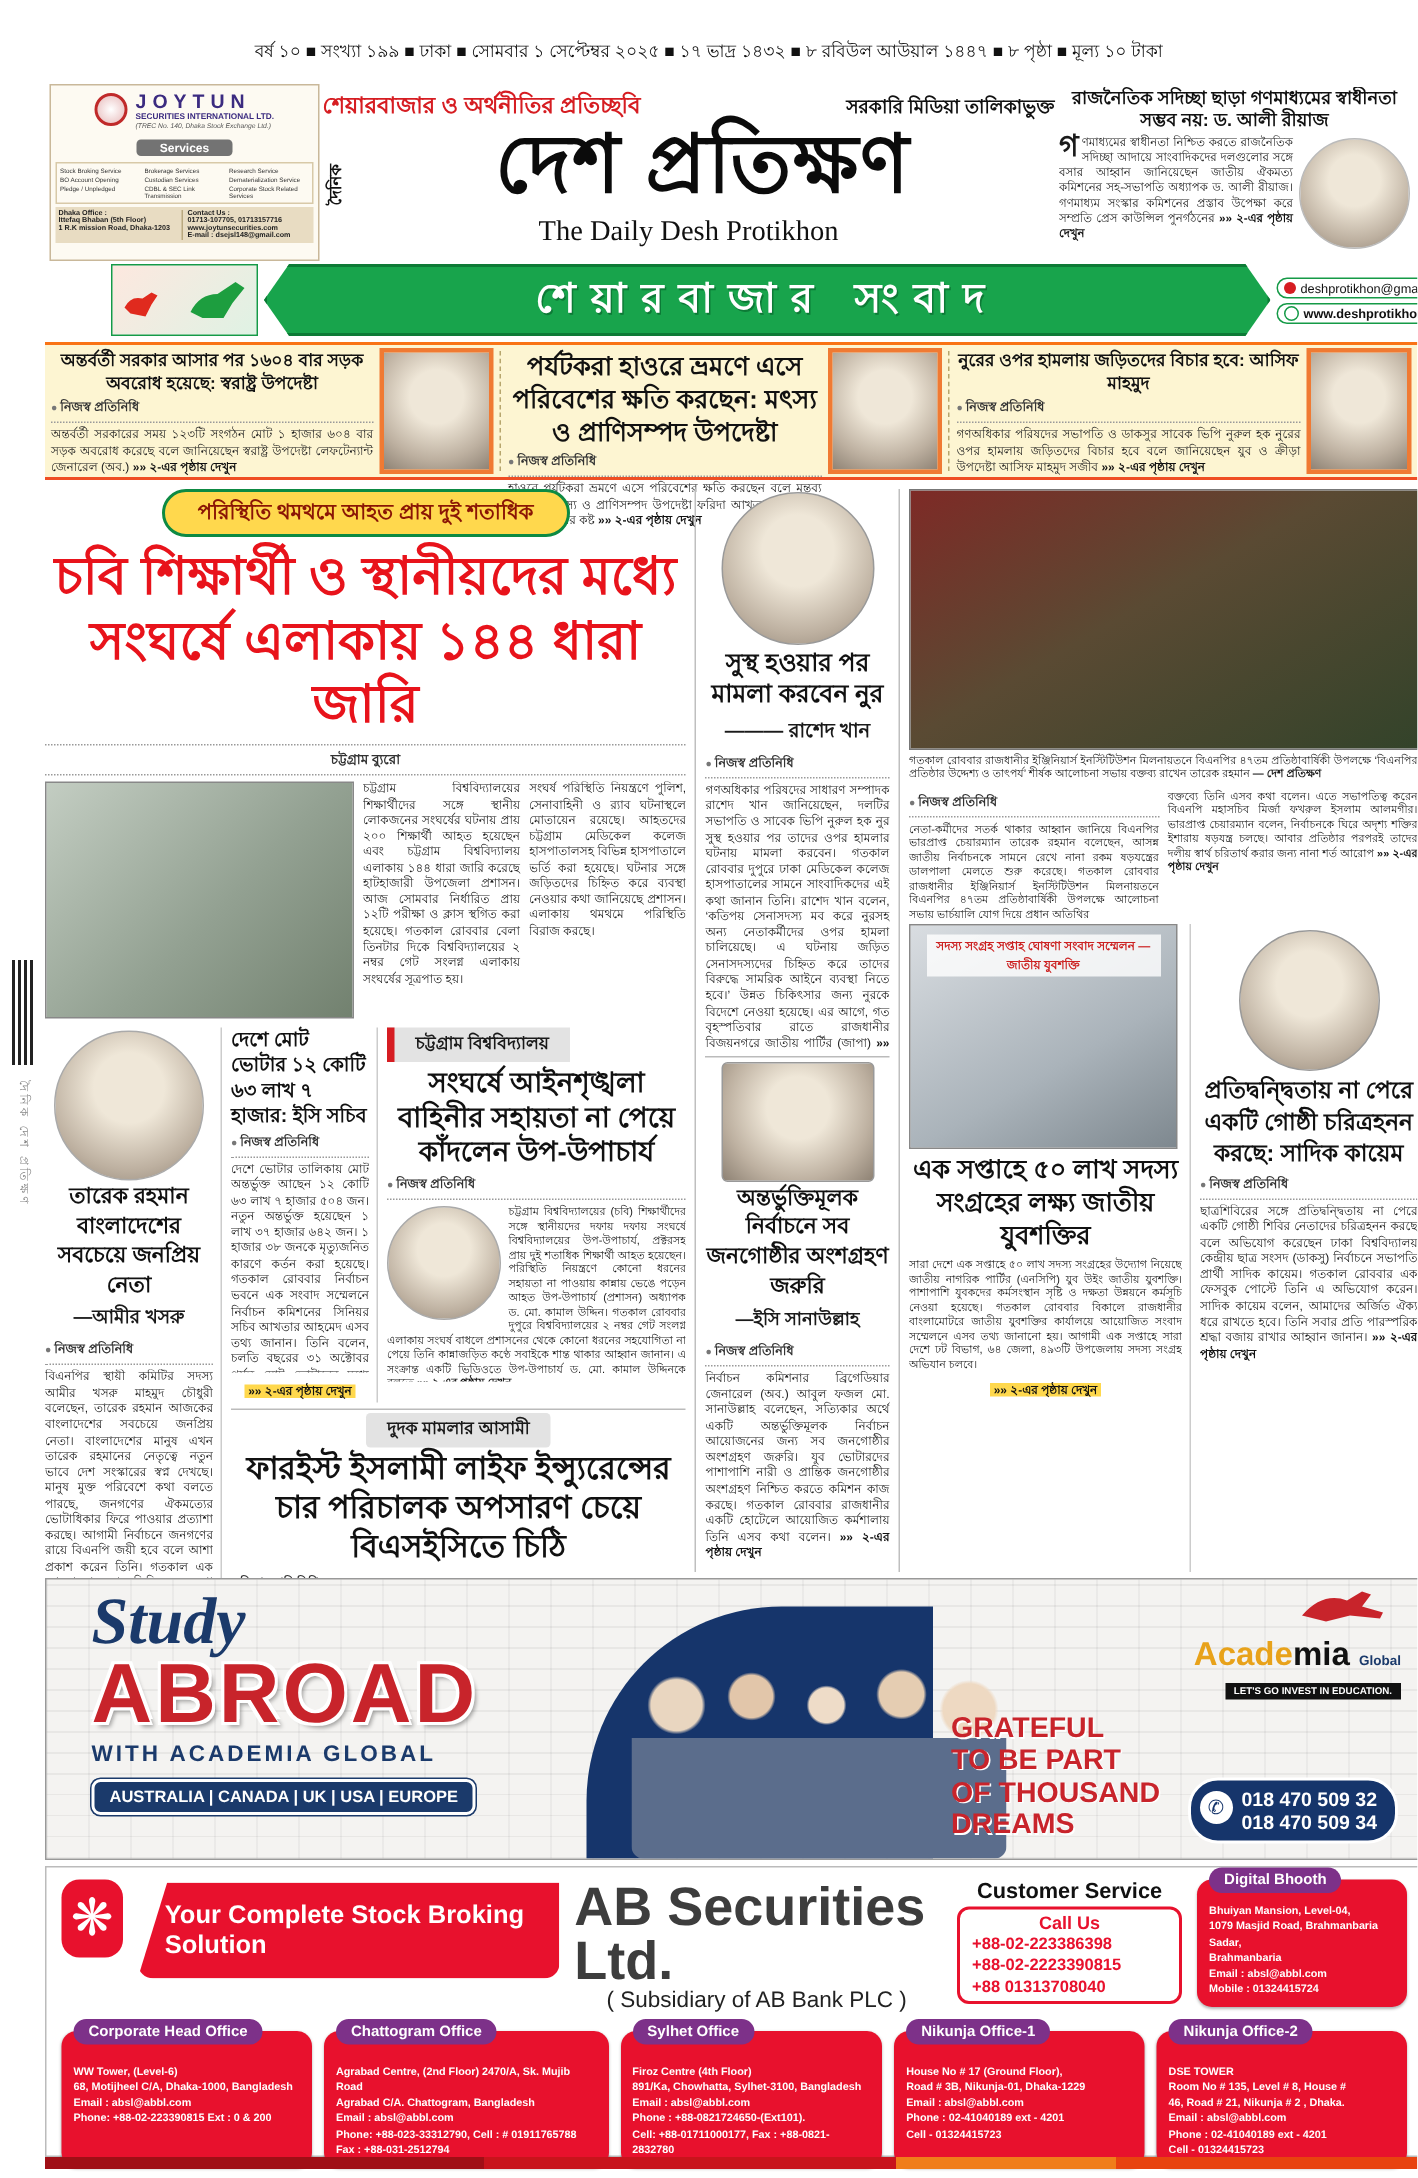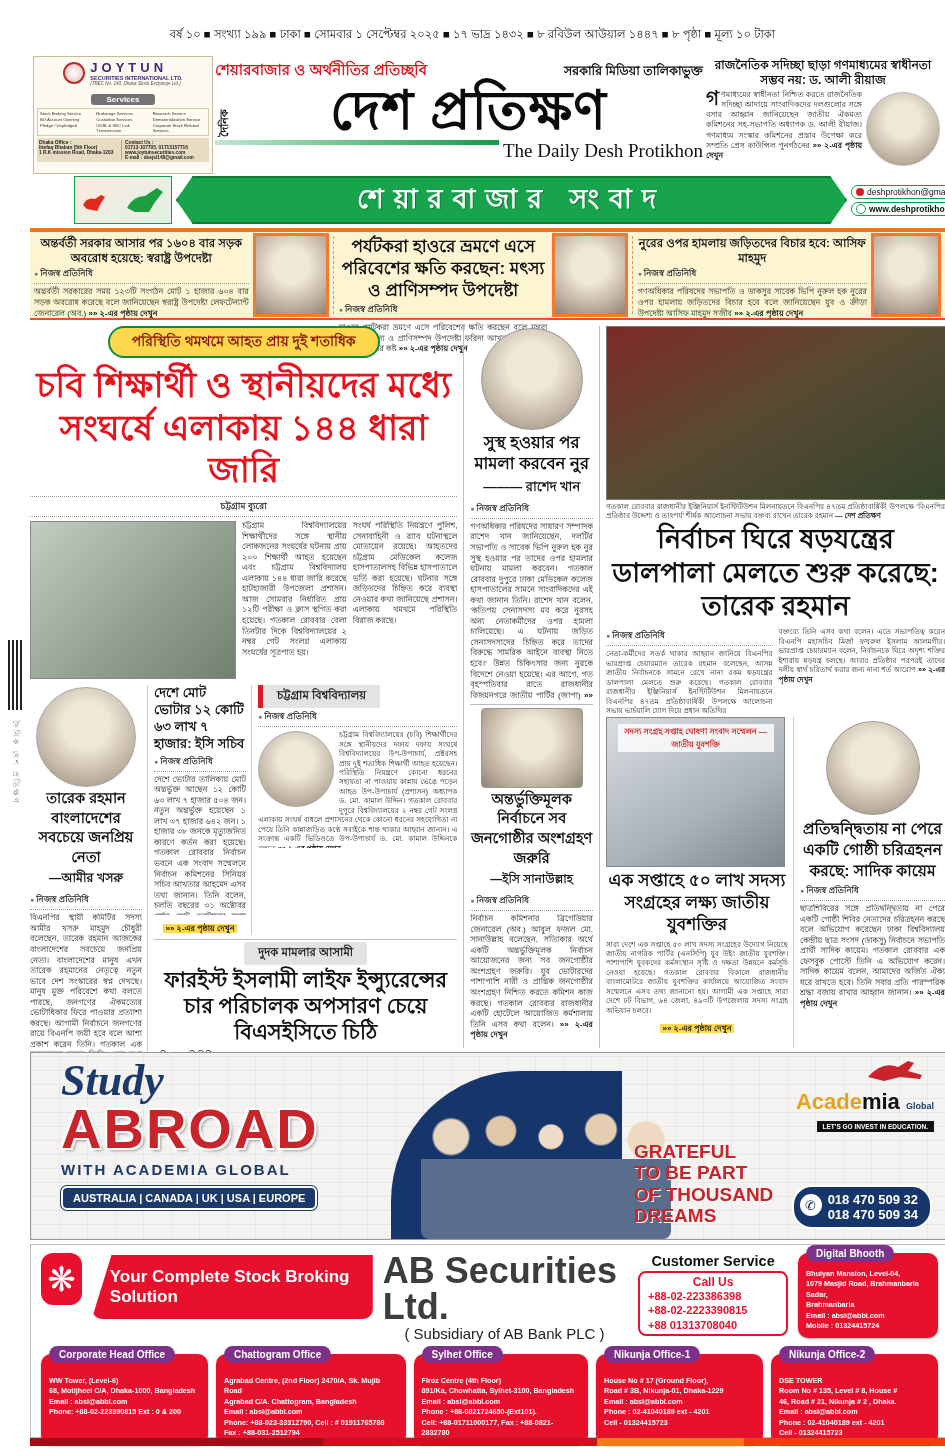--- a/index.html
+++ b/index.html
@@ -87,21 +87,21 @@
 
   <div class="abs" style="left:215px;top:58px;width:488px;height:112px;">
     <div style="display:flex;justify-content:space-between;align-items:baseline;">
       <div class="b" style="font-size:15px;color:#d61d22;">শেয়ারবাজার ও অর্থনীতির প্রতিচ্ছবি</div>
       <div class="b" style="font-size:12.5px;color:#111;">সরকারি মিডিয়া তালিকাভুক্ত</div>
     </div>
     <div style="display:flex;align-items:center;">
       <div style="writing-mode:vertical-rl;transform:rotate(180deg);font-size:11px;font-weight:bold;color:#111;height:52px;">দৈনিক</div>
       <div style="font-size:54px;font-weight:900;color:#0b0b0b;letter-spacing:1px;line-height:1.02;flex:1;text-align:center;">দেশ প্রতিক্ষণ</div>
     </div>
-    <div style="display:flex;gap:4px;margin-top:2px;">
+    <div style="display:flex;align-items:center;gap:4px;margin-top:2px;flex-direction:column;">
       <div style="flex:1;height:5px;background:linear-gradient(90deg,#bfe8cf,#159a47);"></div>
       <div style="font-family:'Liberation Serif',serif;font-size:19px;color:#111;">The Daily Desh Protikhon</div>
     </div>
   </div>
 
   <div class="abs" style="left:706px;top:58px;width:234px;height:114px;overflow:hidden;">
     <div class="b ctr" style="font-size:12px;line-height:1.25;color:#111;">রাজনৈতিক সদিচ্ছা ছাড়া গণমাধ্যমের স্বাধীনতা সম্ভব নয়: ড. আলী রীয়াজ</div>
     <div style="margin-top:2px;font-size:7.8px;line-height:1.3;" class="just">
       <div class="portrait circle" style="float:right;width:72px;height:72px;margin:2px 0 2px 4px;border:1px solid #bbb;"></div>
       <span class="b" style="font-size:20px;float:left;line-height:.8;margin-right:2px;">গ</span>
@@ -127,21 +127,21 @@
         <span class="circle" style="width:8px;height:8px;background:#d61d22;display:inline-block;"></span>
         <span>deshprotikhon@gmail.com</span>
       </div>
       <div style="border:1px solid #159a47;border-radius:9px;padding:1px 4px;display:flex;align-items:center;gap:3px;">
         <span class="circle" style="width:8px;height:8px;border:1.5px solid #159a47;display:inline-block;"></span>
         <span class="b">www.deshprotikhon.com</span>
       </div>
     </div>
   </div>
 
-  <div class="abs" style="left:30px;top:228px;width:915px;height:92px;background:#fdf5d2;border-top:4px solid #f97316;border-bottom:2px solid #ef4e23;display:flex;padding:4px 0;box-sizing:border-box;">
+  <div class="abs" style="left:30px;top:228px;width:915px;height:92px;background:#fdf5d2;border-top:2px solid #f97316;border-bottom:2px solid #ef4e23;display:flex;padding:4px 0;box-sizing:border-box;">
     <div style="flex:1.02;display:flex;gap:4px;padding:0 4px;">
       <div style="flex:1;">
         <div class="b ctr" style="font-size:11.5px;line-height:1.28;color:#111;">অন্তর্বর্তী সরকার আসার পর ১৬০৪ বার সড়ক অবরোধ হয়েছে: স্বরাষ্ট্র উপদেষ্টা</div>
         <div class="byline">নিজস্ব প্রতিনিধি</div>
         <div class="small just"><span>অন্তর্বর্তী সরকারের সময় ১২৩টি সংগঠন মোট ১ হাজার ৬০৪ বার সড়ক অবরোধ করেছে বলে জানিয়েছেন স্বরাষ্ট্র উপদেষ্টা লেফটেন্যান্ট জেনারেল (অব.)</span>
           <span class="jump" style="font-size:8px;">»» ২-এর পৃষ্ঠায় দেখুন</span></div>
       </div>
       <div class="portrait" style="width:70px;height:78px;border:3px solid #f07a33;align-self:center;"></div>
     </div>
     <div style="width:1px;border-left:1px dashed #b7a66d;"></div>
@@ -197,20 +197,21 @@
 
             <div style="width:92px;border-right:1px solid #ccc;padding-right:5px;">
               <div class="hd-blk" style="font-size:13px;line-height:1.3;">দেশে মোট ভোটার ১২ কোটি ৬৩ লাখ ৭ হাজার: ইসি সচিব</div>
               <div class="byline">নিজস্ব প্রতিনিধি</div>
               <div class="small just" style="overflow:hidden;max-height:140px;">দেশে ভোটার তালিকায় মোট অন্তর্ভুক্ত আছেন ১২ কোটি ৬৩ লাখ ৭ হাজার ৫০৪ জন। নতুন অন্তর্ভুক্ত হয়েছেন ১ লাখ ৩৭ হাজার ৬৪২ জন। ১ হাজার ৩৮ জনকে মৃত্যুজনিত কারণে কর্তন করা হয়েছে। গতকাল রোববার নির্বাচন ভবনে এক সংবাদ সম্মেলনে নির্বাচন কমিশনের সিনিয়র সচিব আখতার আহমেদ এসব তথ্য জানান। তিনি বলেন, চলতি বছরের ৩১ অক্টোবর পর্যন্ত মোট ভোটারের মধ্যে পুরুষ ও নারী ভোটার</div>
               <div class="ctr" style="margin-top:2px;"><span class="jump hl" style="font-size:8px;">»» ২-এর পৃষ্ঠায় দেখুন</span></div>
             </div>
 
             <div style="flex:1;">
               <div><span class="kicker-gray">চট্টগ্রাম বিশ্ববিদ্যালয়</span></div>
+              <div class="hd-blk ctr" style="font-size:18.5px;line-height:1.25;margin:2px 0;">সংঘর্ষে আইনশৃঙ্খলা বাহিনীর সহায়তা না পেয়ে কাঁদলেন উপ-উপাচার্য</div>
               <div class="byline">নিজস্ব প্রতিনিধি</div>
               <div class="tiny just" style="overflow:hidden;max-height:118px;">
                 <span class="portrait circle" style="float:left;width:74px;height:74px;margin:1px 5px 1px 0;border:1px solid #aaa;display:block;"></span>
                 <span>চট্টগ্রাম বিশ্ববিদ্যালয়ের (চবি) শিক্ষার্থীদের সঙ্গে স্থানীয়দের দফায় দফায় সংঘর্ষে বিশ্ববিদ্যালয়ের উপ-উপাচার্য, প্রক্টরসহ প্রায় দুই শতাধিক শিক্ষার্থী আহত হয়েছেন। পরিস্থিতি নিয়ন্ত্রণে কোনো ধরনের সহায়তা না পাওয়ায় কান্নায় ভেঙে পড়েন আহত উপ-উপাচার্য (প্রশাসন) অধ্যাপক ড. মো. কামাল উদ্দিন। গতকাল রোববার দুপুরে বিশ্ববিদ্যালয়ের ২ নম্বর গেট সংলগ্ন এলাকায় সংঘর্ষ বাধলে প্রশাসনের থেকে কোনো ধরনের সহযোগিতা না পেয়ে তিনি কান্নাজড়িত কণ্ঠে সবাইকে শান্ত থাকার আহ্বান জানান। এ সংক্রান্ত একটি ভিডিওতে উপ-উপাচার্য ড. মো. কামাল উদ্দিনকে বলতে</span>
                 <span class="jump" style="font-size:7.3px;">»» ২-এর পৃষ্ঠায় দেখুন</span>
               </div>
             </div>
           </div>
 
           <div style="border-top:1px solid #bbb;margin-top:4px;padding-top:2px;flex:1;">
@@ -264,21 +265,20 @@
     </div>
 
     <div class="rule-v"></div>
 
     <div style="width:339px;display:flex;flex-direction:column;">
       <div class="ph-warm" style="width:339px;height:172px;border:1px solid #777;"></div>
       <div class="tiny just" style="margin:2px 0;">
         <span>গতকাল রোববার রাজধানীর ইঞ্জিনিয়ার্স ইনস্টিটিউশন মিলনায়তনে বিএনপির ৪৭তম প্রতিষ্ঠাবার্ষিকী উপলক্ষে ‘বিএনপির প্রতিষ্ঠার উদ্দেশ্য ও তাৎপর্য’ শীর্ষক আলোচনা সভায় বক্তব্য রাখেন তারেক রহমান</span>
         <span class="b">— দেশ প্রতিক্ষণ</span>
       </div>
-      <div class="hd-blk ctr" style="font-size:27px;line-height:1.25;">নির্বাচন ঘিরে ষড়যন্ত্রের ডালপালা মেলতে শুরু করেছে: তারেক রহমান</div>
       <div style="display:flex;gap:6px;margin-top:3px;height:86px;overflow:hidden;">
         <div style="flex:1;">
           <div class="byline">নিজস্ব প্রতিনিধি</div>
           <div class="tiny just">নেতা-কর্মীদের সতর্ক থাকার আহ্বান জানিয়ে বিএনপির ভারপ্রাপ্ত চেয়ারম্যান তারেক রহমান বলেছেন, আসন্ন জাতীয় নির্বাচনকে সামনে রেখে নানা রকম ষড়যন্ত্রের ডালপালা মেলতে শুরু করেছে। গতকাল রোববার রাজধানীর ইঞ্জিনিয়ার্স ইনস্টিটিউশন মিলনায়তনে বিএনপির ৪৭তম প্রতিষ্ঠাবার্ষিকী উপলক্ষে আলোচনা সভায় ভার্চুয়ালি যোগ দিয়ে প্রধান অতিথির</div>
         </div>
         <div class="tiny just" style="flex:1;">
           <span>বক্তব্যে তিনি এসব কথা বলেন। এতে সভাপতিত্ব করেন বিএনপি মহাসচিব মির্জা ফখরুল ইসলাম আলমগীর। ভারপ্রাপ্ত চেয়ারম্যান বলেন, নির্বাচনকে ঘিরে অদৃশ্য শক্তির ইশারায় ষড়যন্ত্র চলছে। আবার প্রতিষ্ঠার পরপরই তাদের দলীয় স্বার্থ চরিতার্থ করার জন্য নানা শর্ত আরোপ</span>
           <span class="jump" style="font-size:7.3px;">»» ২-এর পৃষ্ঠায় দেখুন</span>
         </div>
       </div>

